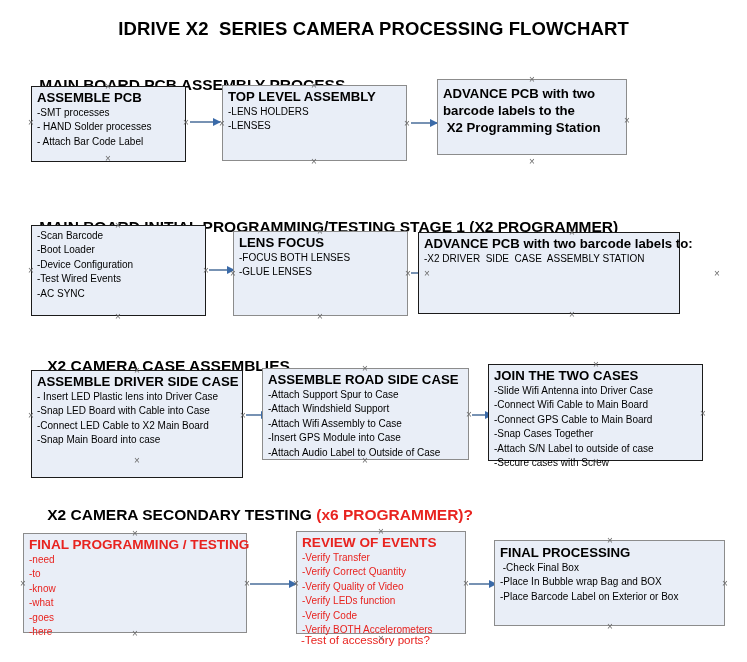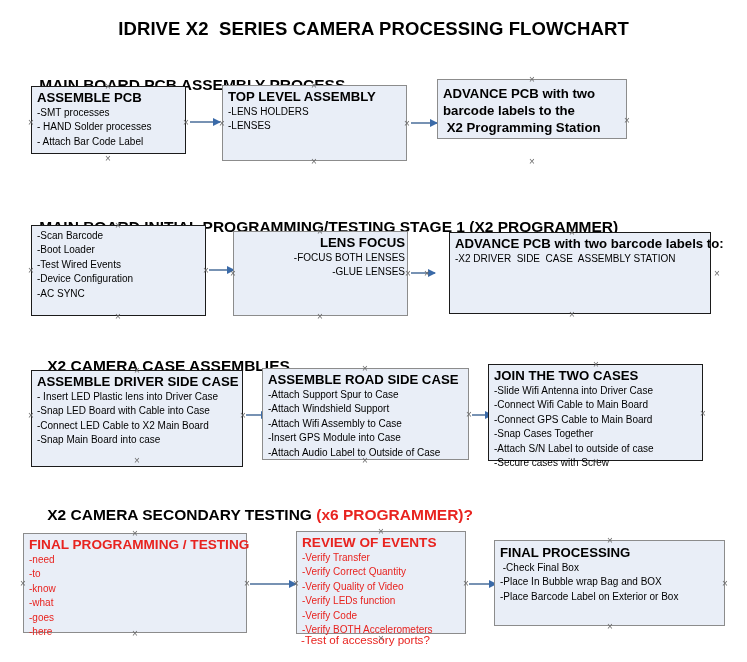--- a/index.html
+++ b/index.html
@@ -136,21 +136,21 @@
 <body>
 
 <div id="canvas">
 
   <div class="doc-title">IDRIVE X2  SERIES CAMERA PROCESSING FLOWCHART</div>
 
   <div class="section-head" style="left:22px; top:58px;">
     <span>MAIN BOARD PCB ASSEMBLY PROCESS</span><span class="accent"></span>
   </div>
 
-  <div class="node" style="left:31px; top:86px; width:155px; height:68px;">
+  <div class="node" style="left:31px; top:86px; width:155px; height:76px;">
     <div class="node-inner">
       <div class="node-title">ASSEMBLE PCB</div>
       <div class="node-line">-SMT processes</div>
       <div class="node-line">- HAND Solder processes</div>
       <div class="node-line">- Attach Bar Code Label</div>
     </div>
   </div>
   <div class="handle" style="left:108px; top:86px;"></div>
   <div class="handle" style="left:31px;  top:122px;"></div>
   <div class="handle" style="left:186px; top:122px;"></div>
@@ -169,85 +169,85 @@
   </div>
   <div class="handle" style="left:314px; top:85px;"></div>
   <div class="handle" style="left:222px; top:123px;"></div>
   <div class="handle" style="left:407px; top:123px;"></div>
   <div class="handle" style="left:314px; top:161px;"></div>
 
   <div class="conn" style="left:411px; top:122px; width:26px;">
       <i class="head"></i>
     </div>
 
-  <div class="node gray-edge" style="left:437px; top:79px; width:190px; height:60px;">
+  <div class="node gray-edge" style="left:437px; top:79px; width:190px; height:76px;">
     <div class="node-inner" style="top:5px;">
       <div class="node-bold-line">ADVANCE PCB with two</div>
       <div class="node-bold-line">barcode labels to the</div>
       <div class="node-bold-line"> X2 Programming Station</div>
     </div>
   </div>
   <div class="handle" style="left:532px; top:79px;"></div>
   <div class="handle" style="left:627px; top:120px;"></div>
   <div class="handle" style="left:532px; top:161px;"></div>
 
   <div class="section-head" style="left:22px; top:200px;">
     <span>MAIN BOARD INITIAL PROGRAMMING/TESTING STAGE 1 (X2 PROGRAMMER)</span><span class="accent"></span>
   </div>
 
   <div class="node" style="left:31px; top:225px; width:175px; height:91px;">
     <div class="node-inner">
       <div class="node-line">-Scan Barcode</div>
       <div class="node-line">-Boot Loader</div>
+      <div class="node-line">-Device Configuration</div>
       <div class="node-line">-Test Wired Events</div>
-      <div class="node-line">-Device Configuration</div>
       <div class="node-line">-AC SYNC</div>
     </div>
   </div>
   <div class="handle" style="left:118px; top:225px;"></div>
   <div class="handle" style="left:31px;  top:270px;"></div>
   <div class="handle" style="left:206px; top:270px;"></div>
   <div class="handle" style="left:118px; top:316px;"></div>
 
   <div class="conn" style="left:209px; top:269px; width:25px;">
       <i class="head"></i>
     </div>
 
-  <div class="node gray-edge" style="left:233px; top:231px; width:175px; height:85px;text-align:right;">
+  <div class="node gray-edge" style="left:233px; top:231px; width:175px; height:85px;">
     <div class="node-inner">
       <div class="node-title t14">LENS FOCUS</div>
       <div class="node-line">-FOCUS BOTH LENSES</div>
       <div class="node-line">-GLUE LENSES</div>
     </div>
   </div>
   <div class="handle" style="left:320px; top:231px;"></div>
   <div class="handle" style="left:233px; top:273px;"></div>
   <div class="handle" style="left:408px; top:273px;"></div>
   <div class="handle" style="left:320px; top:316px;"></div>
 
   <div class="conn" style="left:411px; top:272px; width:24px;">
       <i class="head"></i>
     </div>
 
-  <div class="node" style="left:449px; top:232px; width:262px; height:82px;">
+  <div class="node" style="left:418px; top:232px; width:262px; height:82px;">
     <div class="node-inner">
       <div class="node-title">ADVANCE PCB with two barcode labels to:</div>
       <div class="node-line">-X2 DRIVER  SIDE  CASE  ASSEMBLY STATION</div>
     </div>
   </div>
   <div class="handle" style="left:572px; top:232px;"></div>
   <div class="handle" style="left:427px; top:273px;"></div>
   <div class="handle" style="left:717px; top:273px;"></div>
   <div class="handle" style="left:572px; top:314px;"></div>
 
   <div class="section-head" style="left:30px; top:339px;">
     <span>X2 CAMERA CASE ASSEMBLIES</span><span class="accent"></span>
   </div>
 
-  <div class="node" style="left:31px; top:370px; width:212px; height:97px;">
+  <div class="node" style="left:31px; top:370px; width:212px; height:108px;">
     <div class="node-inner">
       <div class="node-title">ASSEMBLE DRIVER SIDE CASE</div>
       <div class="node-line">- Insert LED Plastic lens into Driver Case</div>
       <div class="node-line">-Snap LED Board with Cable into Case</div>
       <div class="node-line">-Connect LED Cable to X2 Main Board</div>
       <div class="node-line">-Snap Main Board into case</div>
     </div>
   </div>
   <div class="handle" style="left:137px; top:370px;"></div>
   <div class="handle" style="left:31px;  top:415px;"></div>

